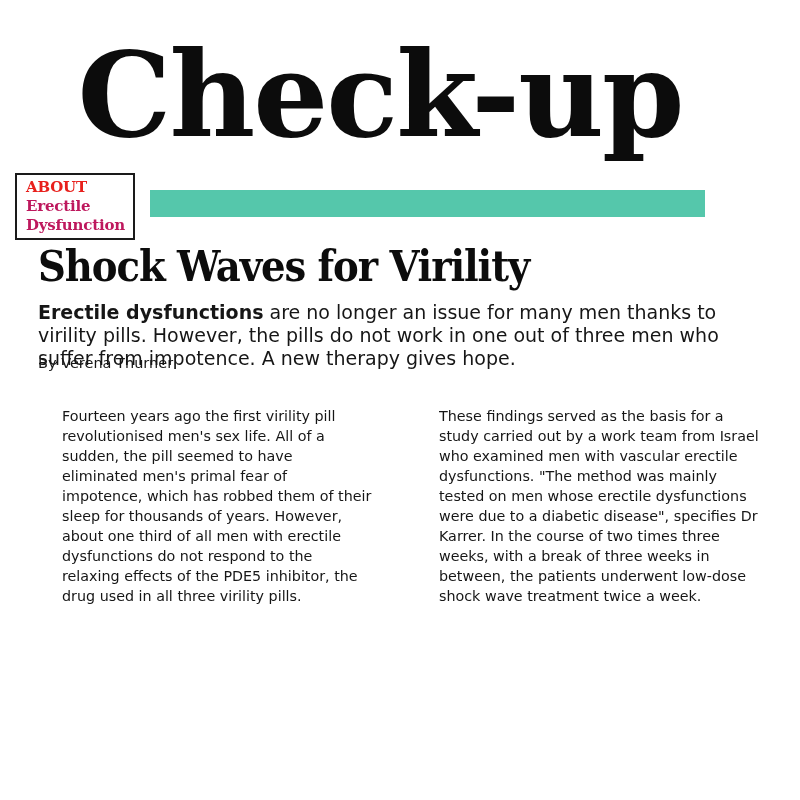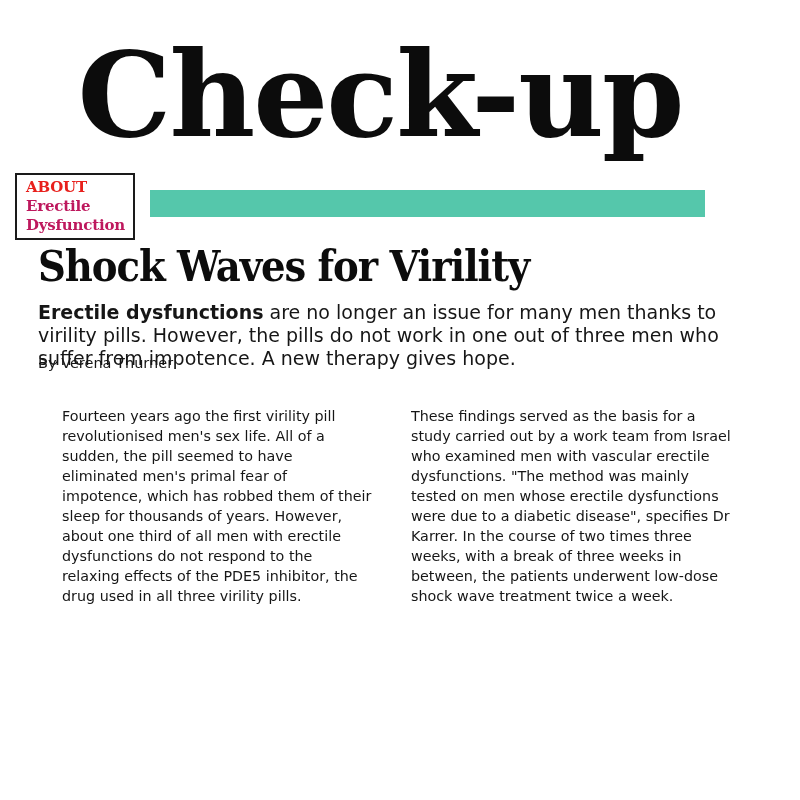--- a/index.html
+++ b/index.html
@@ -133,21 +133,21 @@
     overflow: hidden;
   }
   .column {
     position: absolute;
     top: 0;
     width: 310px;
     height: 360px;
     overflow: hidden;
   }
   .column.left  { left: 62px; }
-  .column.right { left: 411px; width: 325px; }
+  .column.right { left: 439px; width: 325px; }
 
   .column p {
     margin: 12px 0 21px 0;
     font-family: "DejaVu Sans", sans-serif;
     font-size: 14.3px;
     line-height: 20px;
     color: #161616;
   }
 </style>
 </head>

